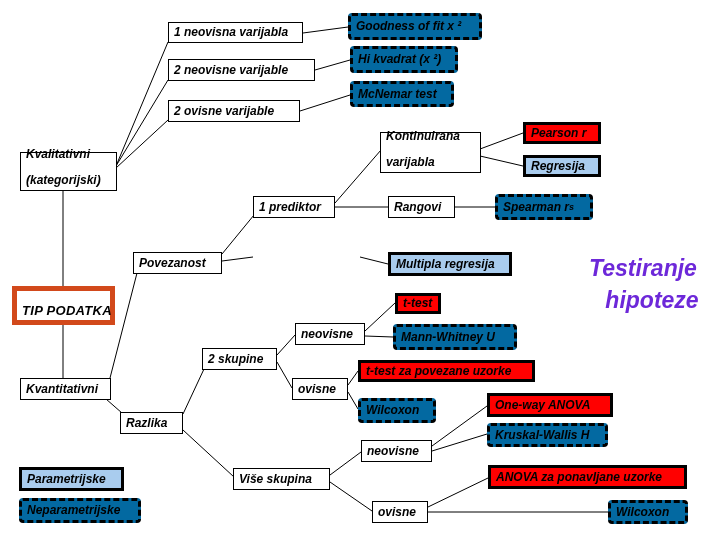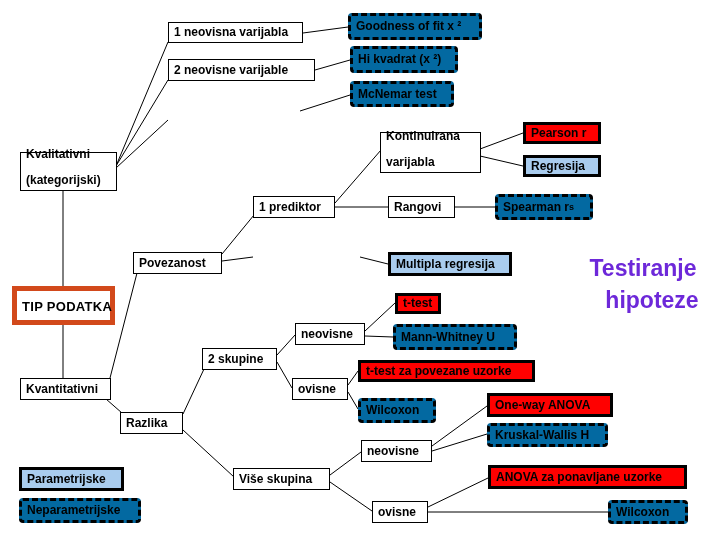--- a/index.html
+++ b/index.html
@@ -2,40 +2,40 @@
 <html><head>
 <meta charset="utf-8">
 <style>
   html, body {
     margin: 0; padding: 0;
     width: 720px; height: 540px;
     background: #ffffff;
     font-family: "Liberation Sans", "DejaVu Sans", sans-serif;
     overflow: hidden;
   }
-  #canvas { position: relative; width: 720px; height: 540px; background: #fff; }
+  #canvas { position: relative; width: 720px; height: 540px; background: #fff; font-style: italic; }
   #wires { position: absolute; left: 0; top: 0; width: 720px; height: 540px; }
   .node {
     position: absolute;
     box-sizing: border-box;
     display: flex;
     align-items: center;
     padding: 1px 5px;
     font-size: 12px;
     font-weight: bold;
     color: #000;
     background: #fff;
     white-space: nowrap;
     line-height: 1.2;
   }
   .white  { border: 1.5px solid #000; }
   .yellow { background: #0369a1; border: 3px dashed #000; border-radius: 4px; }
   .red    { background: #FF0000; border: 3px solid #000; }
   .blue   { background: #A9CCEE; border: 3px solid #000; }
-  .tip    { border: 5px solid #D2491B; align-items: center; padding-top: 4px; font-size: 13px; letter-spacing: 0.3px; }
+  .tip    { border: 5px solid #D2491B; align-items: flex-end; padding-top: 4px; font-size: 13px; letter-spacing: 0.3px; }
   .twoline { flex-direction: column; align-items: flex-start; justify-content: flex-end; line-height: 1.45; gap: 8px; }
   .subs { font-size: 9px; }
   .title {
     position: absolute; left: 566px; top: 252px; width: 154px;
     font-size: 23px; font-weight: bold; color: #6d28d9;
     text-align: center; line-height: 1.4;
   }
   .title .l2 { display: block; padding-left: 18px; }
   svg line { stroke: #000; stroke-width: 1; }
 </style>
@@ -78,20 +78,23 @@
     <line x1="428" y1="507" x2="488" y2="478"></line>
     <line x1="428" y1="512" x2="608" y2="512"></line>
   </svg>
 
   <div class="node white" style="left:168px;top:22px;width:135px;height:21px">
       <span>1 neovisna varijabla</span>
     </div>
   <div class="node white" style="left:168px;top:59px;width:147px;height:22px">
       <span>2 neovisne varijable</span>
     </div>
+  <div class="node white" style="left:168px;top:100px;width:132px;height:22px">
+      <span>2 ovisne varijable</span>
+    </div>
 
   <div class="node yellow" style="left:348px;top:13px;width:134px;height:27px">
       <span>Goodness of fit x ²</span>
     </div>
   <div class="node yellow" style="left:350px;top:46px;width:108px;height:27px">
       <span>Hi kvadrat (x ²)</span>
     </div>
   <div class="node yellow" style="left:350px;top:81px;width:104px;height:26px">
       <span>McNemar test</span>
     </div>

